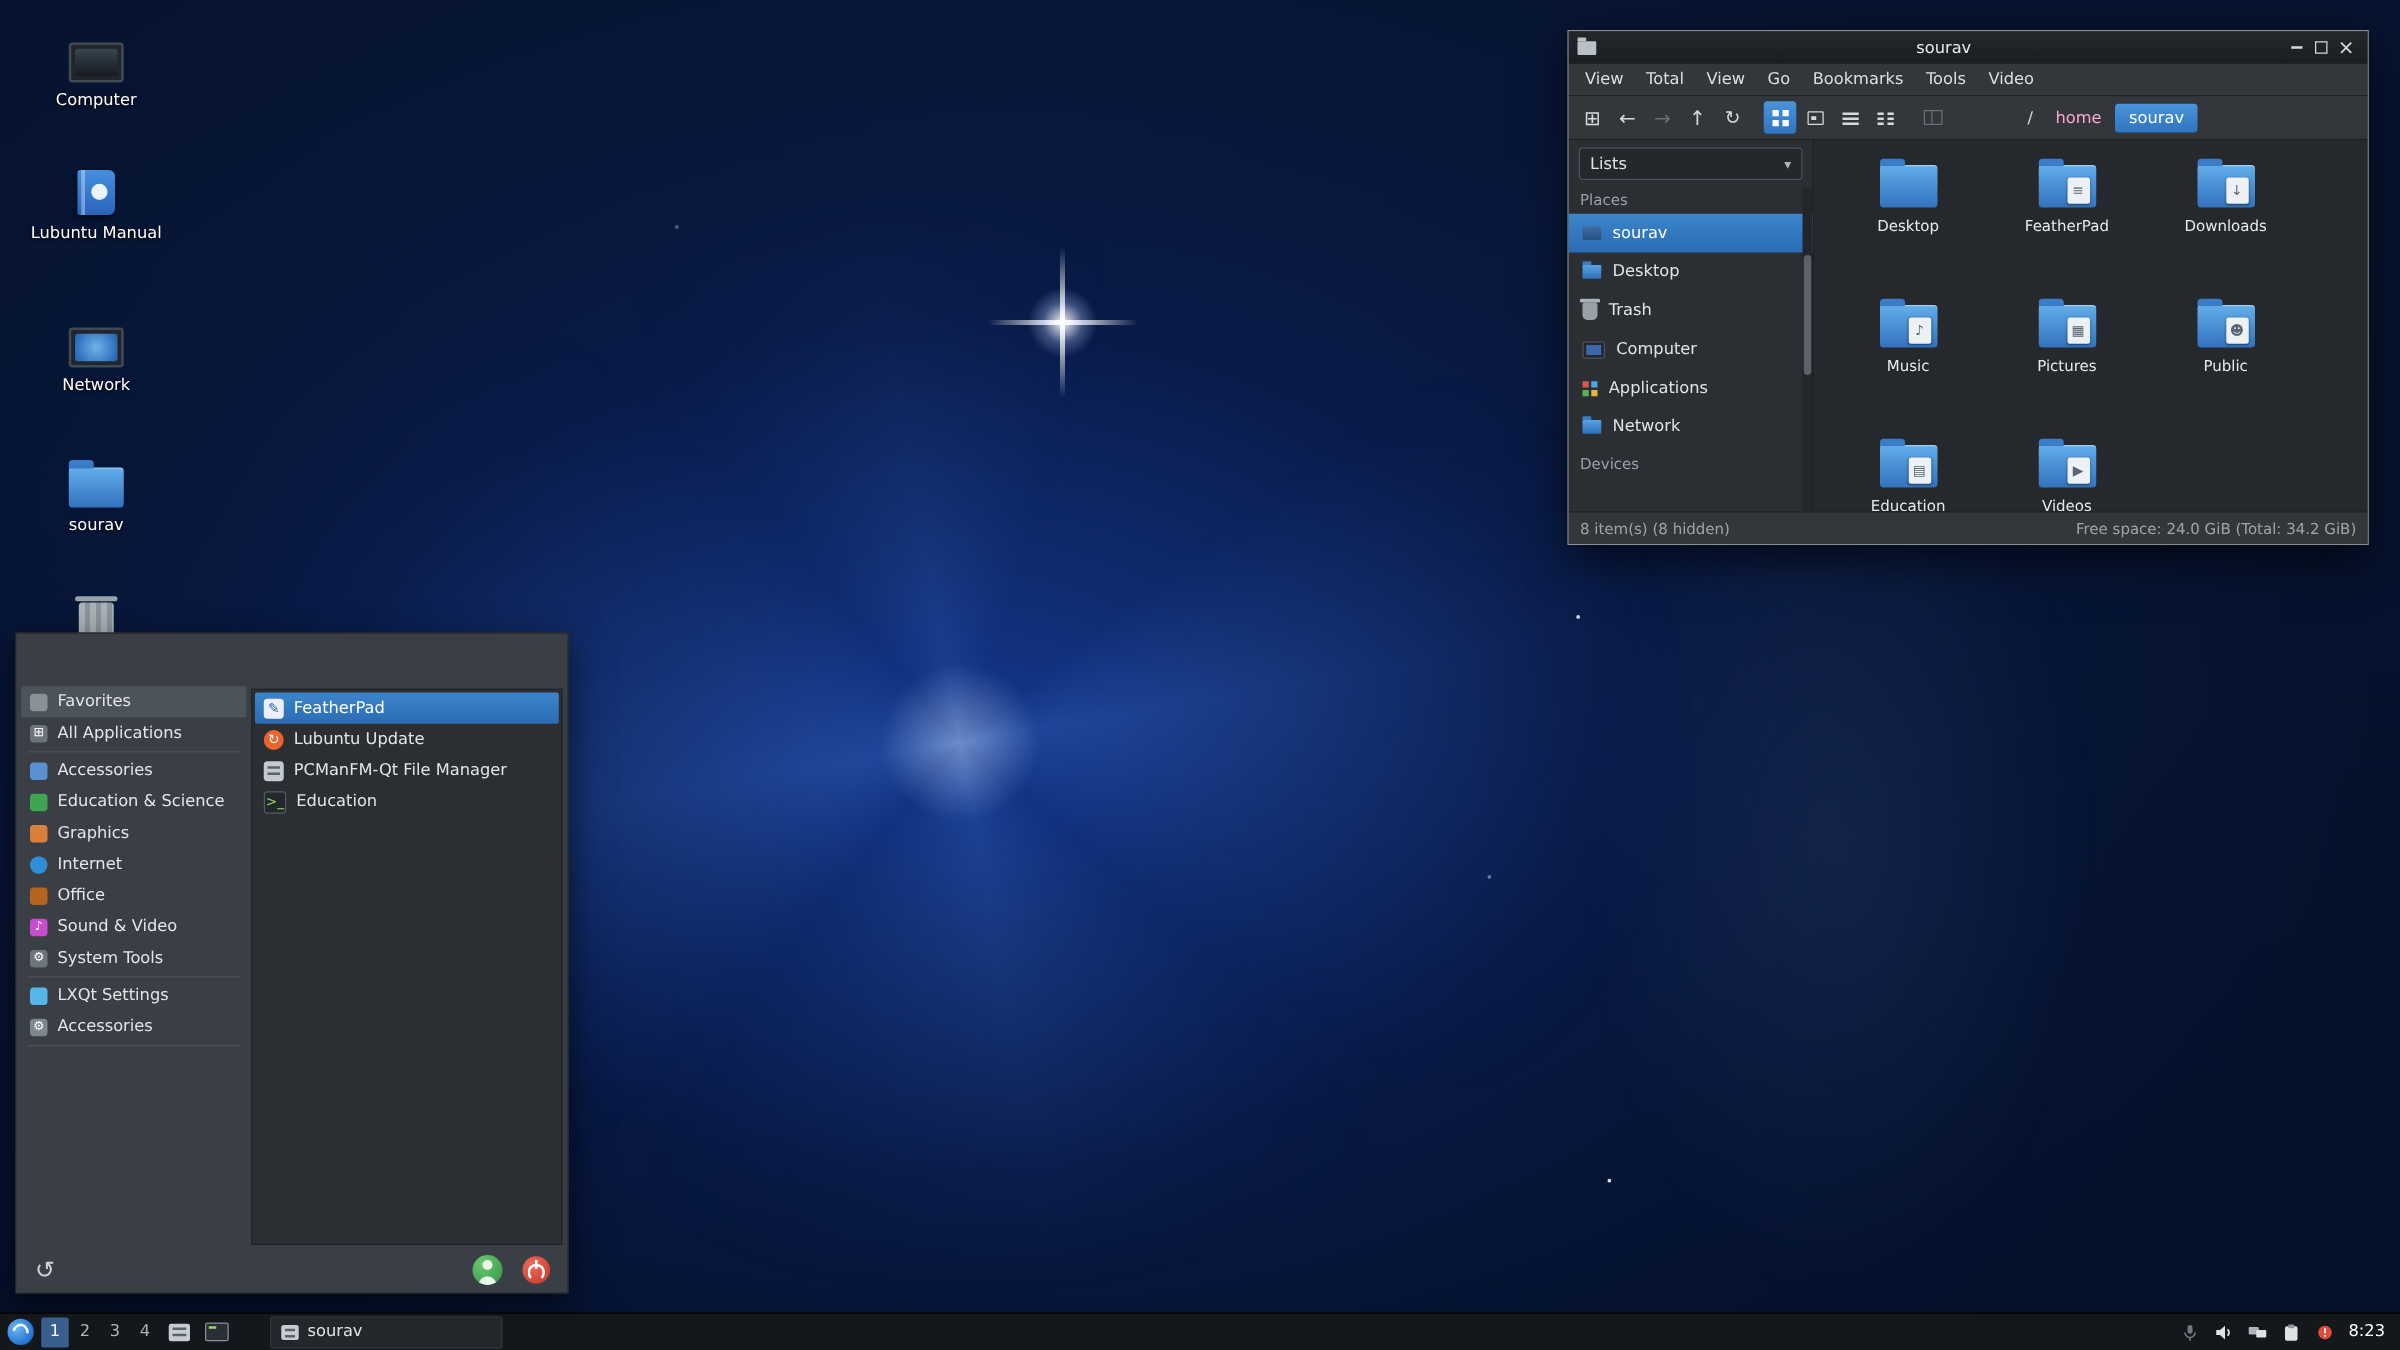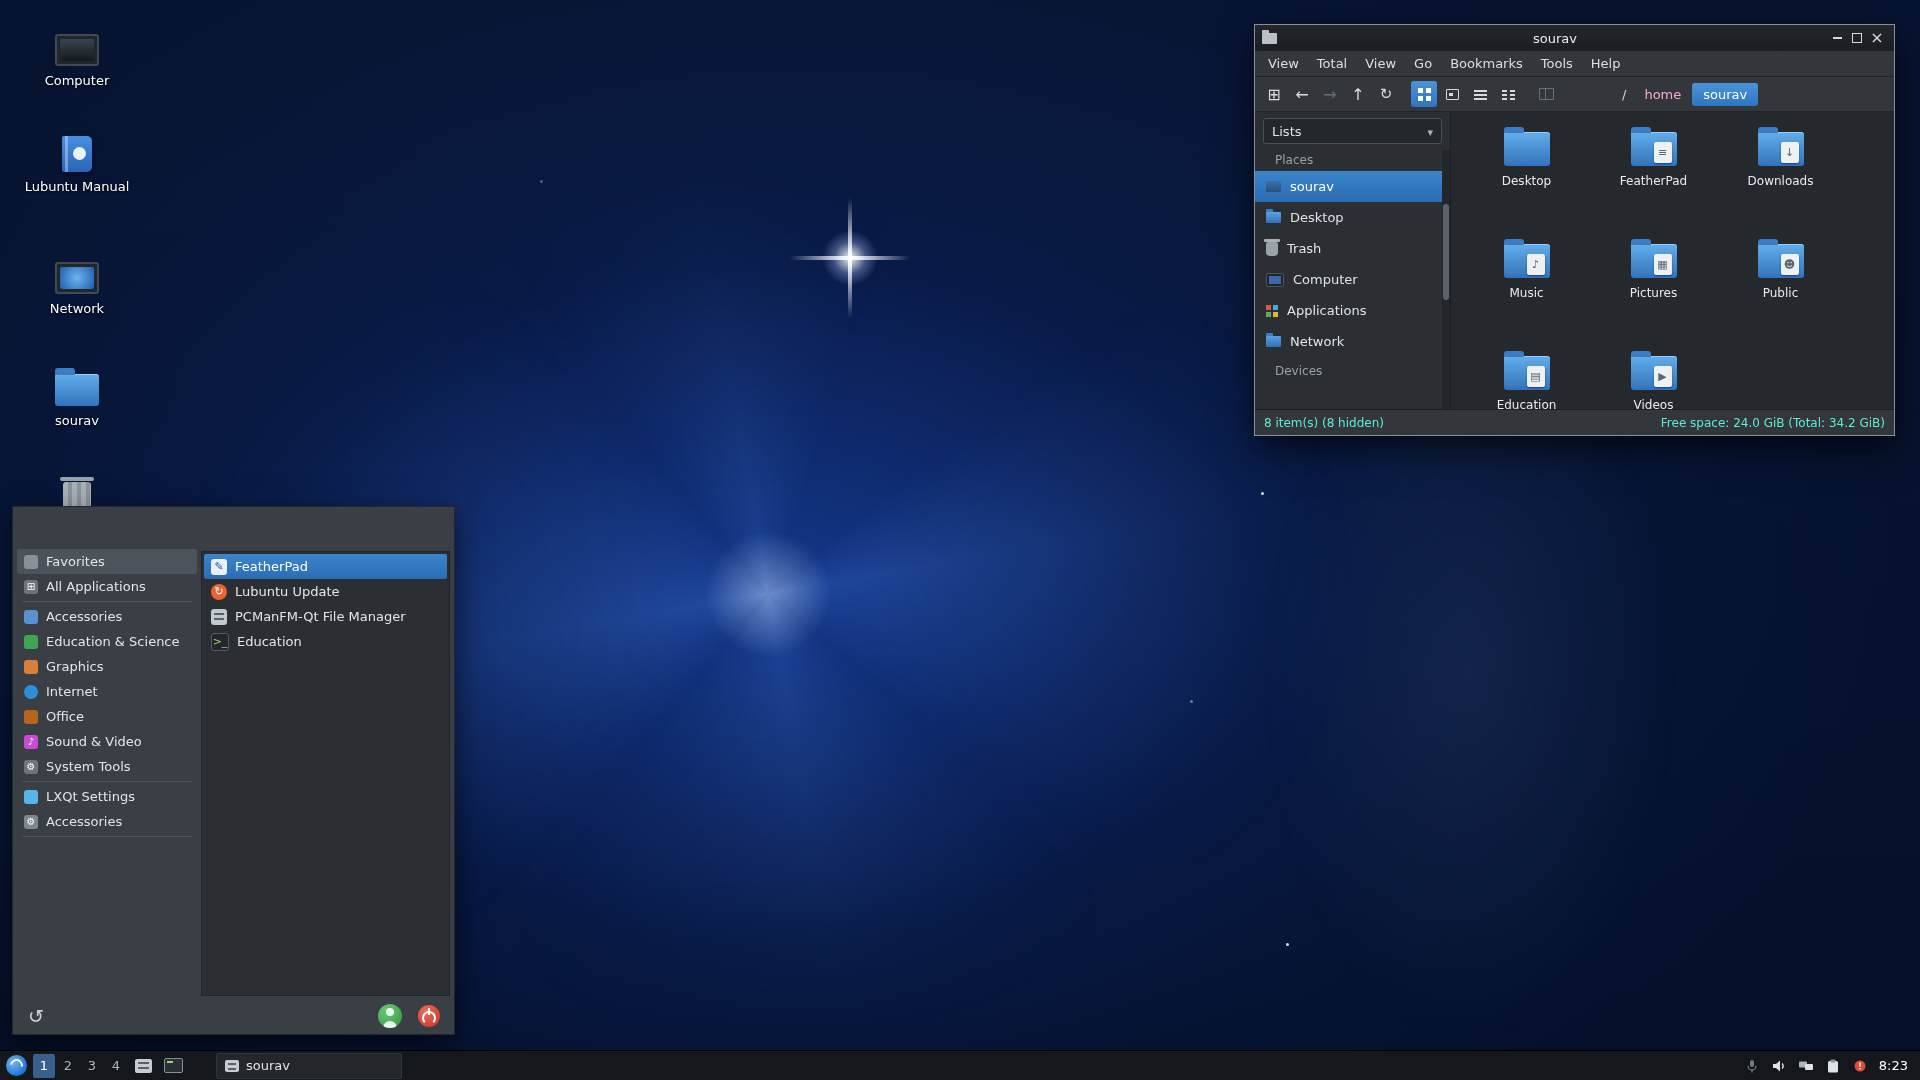--- a/index.html
+++ b/index.html
@@ -85,21 +85,21 @@
   .ic-pane{width:13px;height:10px;border:1px solid currentColor;position:relative}
   .ic-pane::before{content:"";position:absolute;left:5px;top:0;bottom:0;width:1px;background:currentColor}
   .path-root{margin-left:54px;padding:0 7px;font-size:13px;color:#d6dadd}
   .path-btn{padding:4px 11px;font-size:13px;color:#f9a8d4;border-radius:3px}
   .path-btn.active{background:linear-gradient(#4a94d8,#2f74bf);color:#fff}
 
   .win-body{flex:1;display:flex;min-height:0}
   .sidebar{width:196px;flex:0 0 196px;background:#2b2f34;border-right:1px solid #1d2023;position:relative;padding-top:6px;box-sizing:border-box;font-size:13px;color:#dfe3e6}
   .combo{margin:0 8px 2px;height:24px;background:#24272b;border:1px solid #4a5057;border-radius:3px;display:flex;align-items:center;justify-content:space-between;padding:0 8px}
   .chev::before{content:"▾";font-size:11px;color:#aeb4ba}
-  .side-header{padding:7px 20px 4px;color:#9aa1a8;font-size:12px}
+  .side-header{padding:7px 9px 4px;color:#9aa1a8;font-size:12px}
   .side-item{height:31px;display:flex;align-items:center;gap:9px;padding:0 11px}
   .side-item.selected{background:linear-gradient(#3c85cb,#2a6cb4);color:#fff}
   .mfolder{width:15px;height:11px;background:linear-gradient(#5aa3e4,#2f6fba);border-radius:1px;position:relative;flex:0 0 15px}
   .mfolder::before{content:"";position:absolute;top:-3px;left:0;width:7px;height:3px;background:#3b7cc6;border-radius:1px 1px 0 0}
   .mfolder.dark{background:linear-gradient(#3f6da8,#25527e)}
   .mtrash{width:12px;height:14px;background:#9aa2a9;border-radius:2px 2px 4px 4px;position:relative;flex:0 0 12px}
   .mtrash::before{content:"";position:absolute;top:-3px;left:-2px;right:-2px;height:3px;background:#aab2b9;border-radius:1px}
   .mcomp{width:16px;height:12px;background:#20262b;border:1px solid #4a525a;border-radius:2px;position:relative;flex:0 0 16px}
   .mcomp::before{content:"";position:absolute;inset:2px;background:#3a68a8}
   .mapps{width:12px;height:12px;position:relative;flex:0 0 12px}
@@ -109,21 +109,21 @@
   .side-thumb{position:absolute;right:1px;top:54px;width:6px;height:96px;background:#5b626a;border-radius:3px}
 
   .files{flex:1;background:#25282c;overflow:hidden;padding:16px 0 0 12px;display:grid;
     grid-template-columns:repeat(3,127px);grid-auto-rows:112px;align-content:start;color:#e8eaec;font-size:12px}
   .file-cell{display:flex;flex-direction:column;align-items:center;gap:8px;padding-top:4px}
   .folder{width:46px;height:34px;position:relative;background:linear-gradient(#62aeea,#3272bd);border-radius:3px;box-shadow:inset 0 1px 0 rgba(255,255,255,.4)}
   .folder::before{content:"";position:absolute;top:-5px;left:0;width:20px;height:6px;background:#3b7cc6;border-radius:3px 3px 0 0}
   .emblem{position:absolute;right:5px;bottom:3px;width:18px;height:21px;background:#eef1f3;border-radius:2px;color:#5a6672;
     font-size:11px;display:flex;align-items:center;justify-content:center;box-shadow:0 1px 2px rgba(0,0,0,.45)}
   .emblem:empty{display:none}
-  .statusbar{height:25px;flex:0 0 25px;background:#33373c;border-top:1px solid #1d2023;display:flex;align-items:center;justify-content:space-between;padding:0 9px;font-size:12px;color:#5eead4}
+  .statusbar{height:25px;flex:0 0 25px;background:#33373c;border-top:1px solid #1d2023;display:flex;align-items:center;justify-content:space-between;padding:0 9px;font-size:12px;color:#a3a3a3}
 
   
   .appmenu{position:absolute;left:12px;top:506px;width:443px;height:529px;z-index:5;
     background:#3a3f45;border:1px solid #23262a;box-shadow:0 10px 28px rgba(0,0,0,.6);box-sizing:border-box}
   .search{position:absolute;left:8px;top:6px;width:427px;height:27px;box-sizing:border-box;background:#1f2327;
     border:1px solid #4aa8e0;border-radius:3px;color:#cfd3d7;font-size:13px;padding:0 9px;outline:none;font-family:inherit}
   .search::placeholder{color:#8b9298}
   .cats{position:absolute;left:4px;top:42px;width:180px}
   .cat{height:25px;display:flex;align-items:center;gap:8px;padding:0 7px;font-size:13px;color:#e2e5e8}
   .cat.selected{background:#4d535b;border-radius:2px}
@@ -218,21 +218,21 @@
     <span class="tb-ctl ctl-close"></span>
   </div>
 
   <div class="menubar">
     <span class="mitem">View</span>
     <span class="mitem">Total</span>
     <span class="mitem">View</span>
     <span class="mitem">Go</span>
     <span class="mitem">Bookmarks</span>
     <span class="mitem">Tools</span>
-    <span class="mitem">Help</span>
+    <span class="mitem">Video</span>
   </div>
 
   <div class="toolbar">
     <span class="tbtn gl-newtab"></span>
     <span class="tbtn gl-back"></span>
     <span class="tbtn gl-fwd dim"></span>
     <span class="tbtn gl-up"></span>
     <span class="tbtn gl-refresh" style="margin-right:12px"></span>
     <span class="tbtn active">
         <span class="ic-grid"></span>

